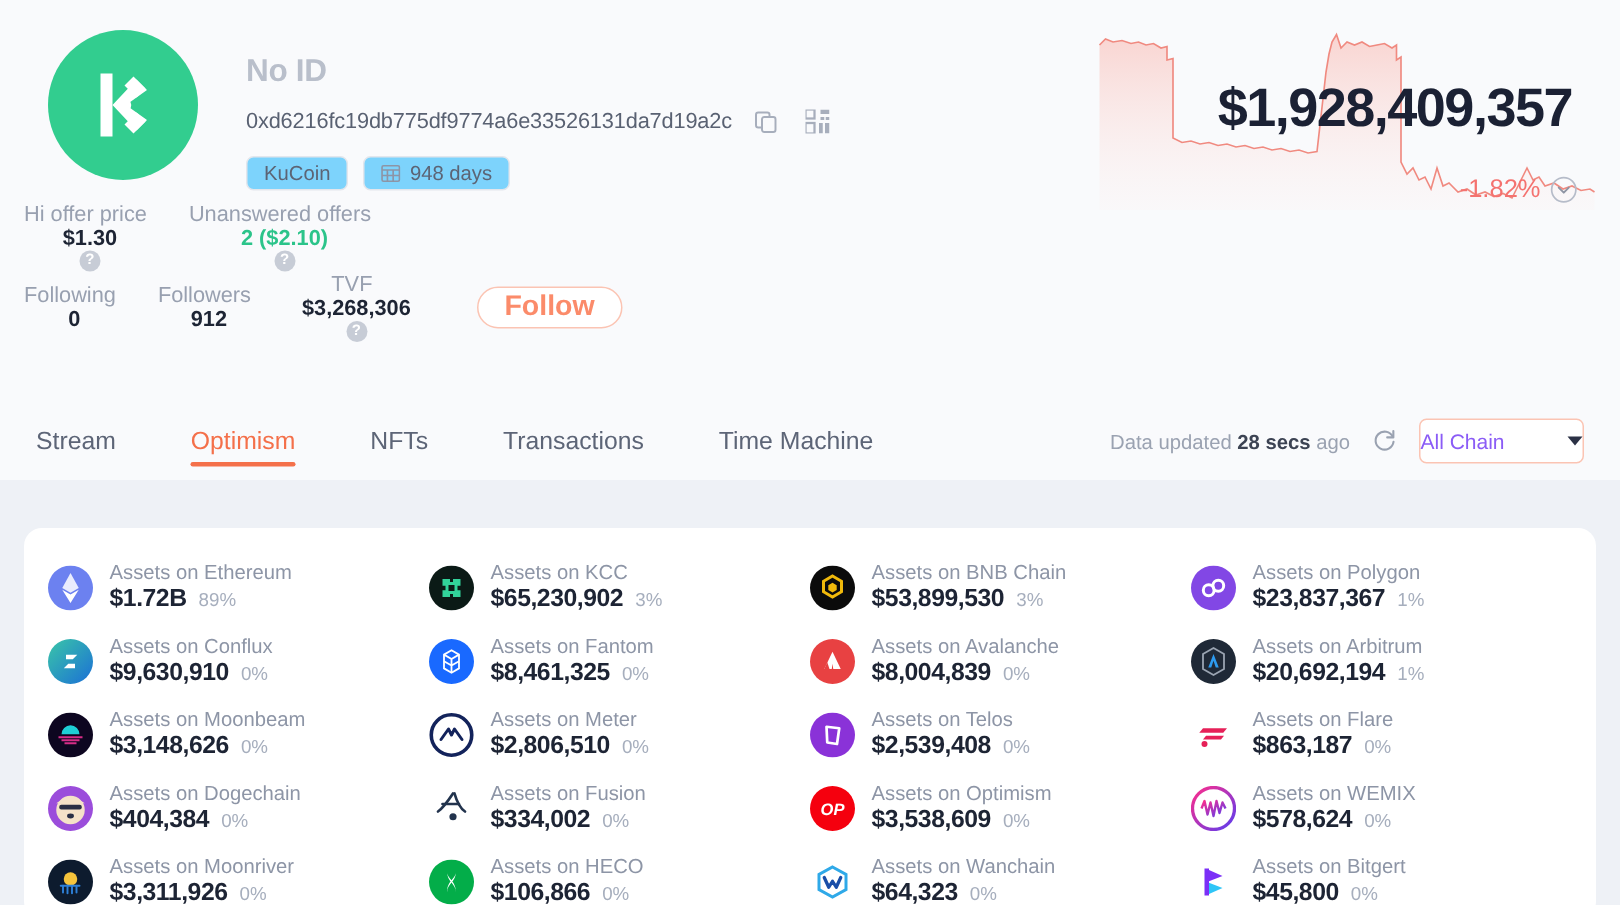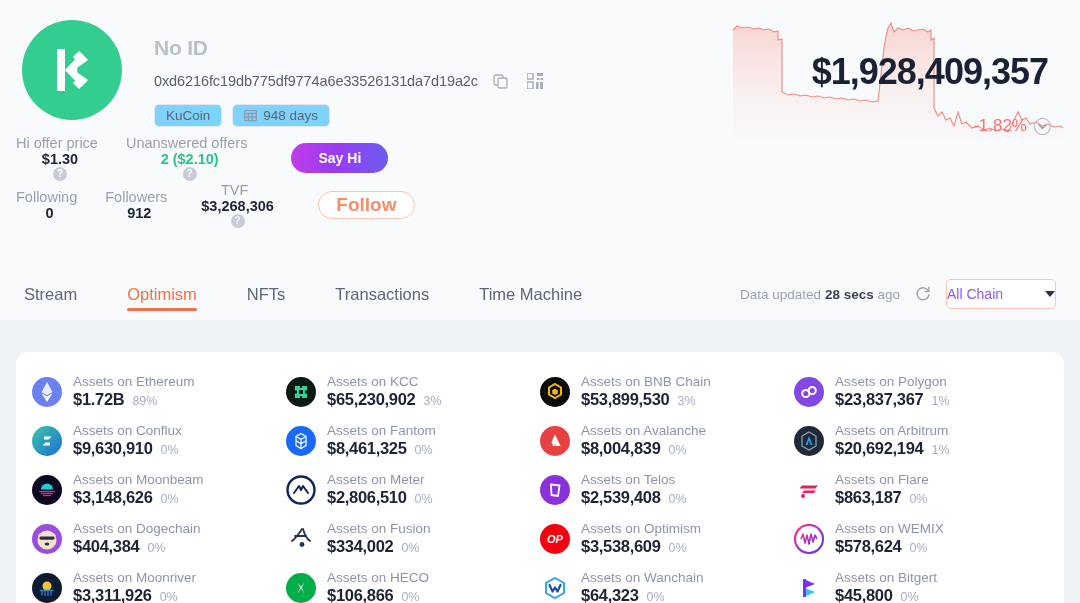--- a/index.html
+++ b/index.html
@@ -14,21 +14,21 @@
   .header {
     position: relative;
     height: 320px;
     background: #f9fafc;
     padding: 0;
   }
 
   .profile-row {
     display: flex;
     align-items: flex-start;
-    padding: 18px 0 0 22px;
+    padding: 18px 0 0 32px;
   }
   .avatar {
     width: 100px; height: 100px;
     border-radius: 50%;
     background: #32cd8f;
     flex: 0 0 auto;
     display: flex; align-items: center; justify-content: center;
     margin-top: 2px;
   }
   .id-block { margin-left: 32px; padding-top: 18px; }
@@ -276,21 +276,20 @@
       <div class="stat-item">
         <span class="stat-label">Hi offer price</span>
         <span class="stat-val">$1.30</span>
         <span class="qmark">?</span>
       </div>
       <div class="stat-item">
         <span class="stat-label">Unanswered offers</span>
         <span class="stat-val green">2 ($2.10)</span>
         <span class="qmark">?</span>
       </div>
-      <button class="btn-sayhi">Say Hi</button>
     </div>
 
     <div class="stat-line second">
       <div class="stat-item">
         <span class="stat-label">Following</span>
         <span class="stat-val">0</span>
       </div>
       <div class="stat-item">
         <span class="stat-label">Followers</span>
         <span class="stat-val">912</span>

